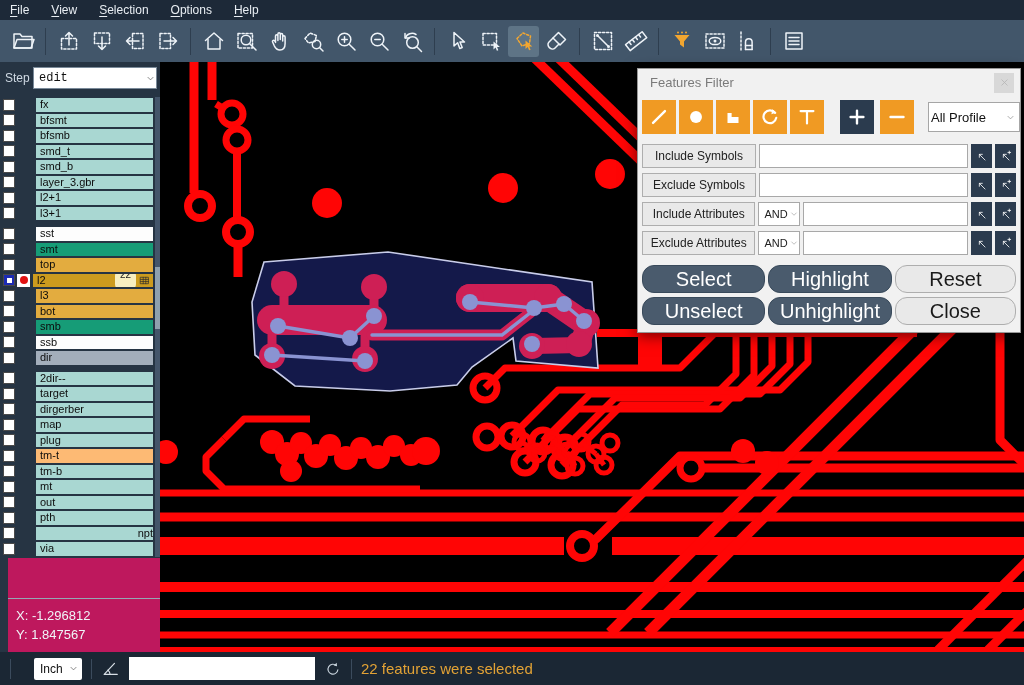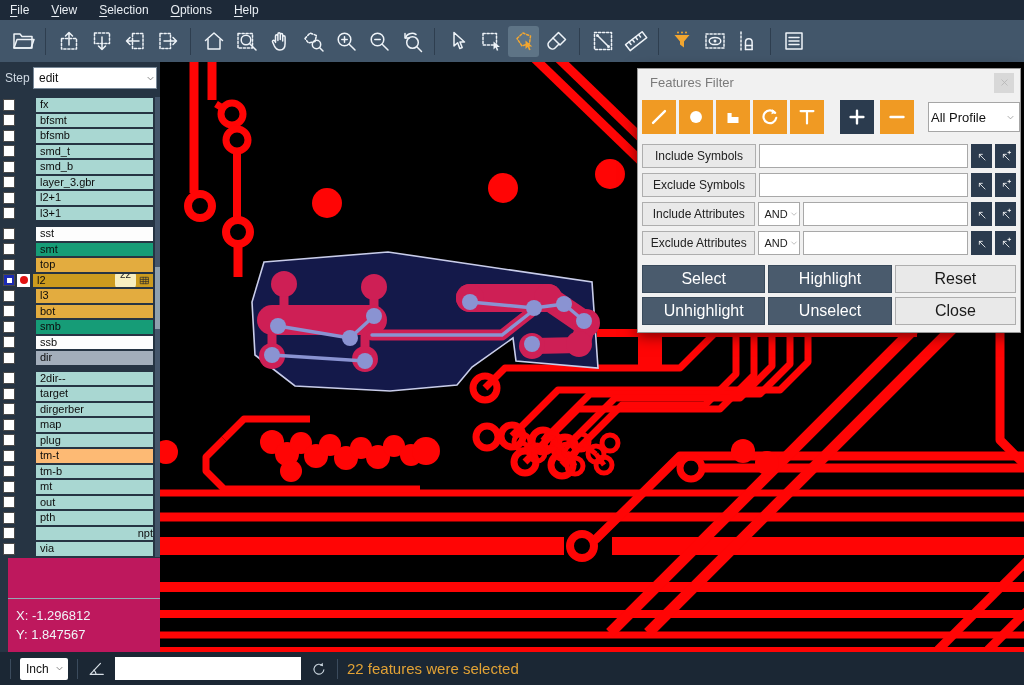--- a/index.html
+++ b/index.html
@@ -22,21 +22,21 @@
   .tb-btn.orange { color:#f2a630; }
   .tb-sep { width:1px; height:27px; background:#2e3e4f; margin:0 6px; }
 
   
   #sidebar { position:absolute; left:0; top:62px; width:160px; height:590px;
     background:#263443; }
   #step-row { position:absolute; left:0; top:4px; width:160px; height:24px;
     display:flex; align-items:center; padding:0 3px; }
   #step-label { color:#cfd9e3; font-size:12px; width:30px; padding-left:2px; }
   #step-select { flex:1; height:22px; background:#fff; border:1px solid #7a8a99;
-    display:flex; align-items:center; font-size:12px; padding-left:5px; color:#111; cursor:pointer; }
+    display:flex; align-items:center; font-size:12px; padding-left:5px; color:#111; cursor:pointer;font-family:Liberation Mono, monospace; }
   #step-select .chev { margin-left:auto; color:#555; display:flex; }
   #layer-list { position:absolute; left:0; top:35px; width:160px; }
   .layer-group { margin-bottom:5px; }
   .layer-row { height:15.5px; display:flex; align-items:center; padding-left:3px; cursor:pointer; }
   .cb { width:12px; height:12px; background:#fff; border:1px solid #4a4a4a; flex:0 0 12px; }
   .cb.checked { background:#1c2bb4; position:relative; }
   .cb.checked:after { content:""; position:absolute; left:2.5px; top:2.5px; width:5px; height:5px; background:#fff; }
   .gap { width:18px; flex:0 0 18px; }
   .dot-tile { width:13px; height:13px; margin-left:2px; background:#fff; flex:0 0 13px;
     display:flex; align-items:center; justify-content:center; }
@@ -57,21 +57,21 @@
 
   
   #canvas { position:absolute; left:160px; top:62px; width:864px; height:590px; background:#000; }
   #canvas svg { display:block; }
 
   
   #statusbar { position:absolute; left:0; top:652px; width:1024px; height:33px;
     background:#1b2734; display:flex; align-items:center; gap:9px; padding-left:10px; }
   .sb-sep { width:1px; height:20px; background:#3b4b5d; }
   #units-select { width:48px; height:22px; background:#fff; border-radius:2px;
-    display:flex; align-items:center; padding:0 3px 0 6px; font-size:12px; color:#111; cursor:pointer; }
+    display:flex; align-items:center; padding:0 3px 0 6px; font-size:12px; color:#111; cursor:pointer;margin-left:14px; }
   #units-select .chev { margin-left:auto; color:#555; display:flex; }
   #angle-ic { color:#d8dfe6; display:flex; }
   #cmd-input { width:186px; height:23px; border:none; background:#fff; font-size:12px; padding:0 5px; }
   #refresh-ic { color:#c8d3dc; display:flex; }
   #status-msg { color:#e2a235; font-size:15px; }
 
   
   #dialog { position:absolute; left:637px; top:68px; width:384px; height:265px;
     background:#f1f1f1; border:1px solid #979797; box-shadow:0 3px 14px rgba(0,0,0,.55); }
   #dlg-title-bar { height:27px; display:flex; align-items:center; padding:0 6px 0 12px;gap:32px; }
@@ -94,22 +94,22 @@
     font-size:12px; color:#222; display:flex; align-items:center; justify-content:center; cursor:pointer; }
   .f-and { width:42px; height:24px; margin-left:3px; background:#fff; border:1px solid #a8a8a8;
     display:flex; align-items:center; font-size:11px; color:#222; padding-left:5px; cursor:pointer; }
   .f-and .chev { margin-left:auto; color:#999; display:flex; }
   .f-input { flex:1; height:24px; margin-left:3px; border:1px solid #a8a8a8; background:#fff;
     font-size:12px; padding:0 4px; }
   .f-arrow { width:21px; height:24px; margin-left:3px; background:#2b3b4e; color:#fff;
     display:flex; align-items:center; justify-content:center; cursor:pointer; }
   #dlg-actions { padding:5px 4px 0 4px; }
   .a-row { display:flex; margin-bottom:4px; }
-  .a-btn { width:124px; height:28px; margin-right:3px; font-size:16px;
-    display:flex; align-items:center; justify-content:center; cursor:pointer; }
+  .a-btn { width:124px; height:28px; margin-right:3px; font-size:20px;
+    display:flex; align-items:center; justify-content:center; cursor:pointer;border-radius:12px; }
   .a-btn.dark { background:#4a5b6d; border:1px solid #394a5b; color:#fff; }
   .a-btn.light { background:#e9e9e9; border:1px solid #aeaeae; color:#1a1a1a; width:122px; margin-right:0; }
 </style>
 </head>
 <body>
 
 <div id="app">
 
   <div id="menubar">
       <span class="menu-item"><u>F</u>ile</span>
@@ -775,22 +775,22 @@
           </div>
         </div>
       </div>
     <div id="dlg-actions">
         <div class="a-row">
           <div class="a-btn dark">Select</div>
           <div class="a-btn dark">Highlight</div>
           <div class="a-btn light">Reset</div>
         </div>
         <div class="a-row">
+          <div class="a-btn dark">Unselect</div>
           <div class="a-btn dark">Unhighlight</div>
-          <div class="a-btn dark">Unselect</div>
           <div class="a-btn light">Close</div>
         </div>
       </div>
   </div>
 
   <div id="statusbar">
     <div class="sb-sep"></div>
     <div id="units-select">
       <span>Inch</span>
       <span class="chev">

